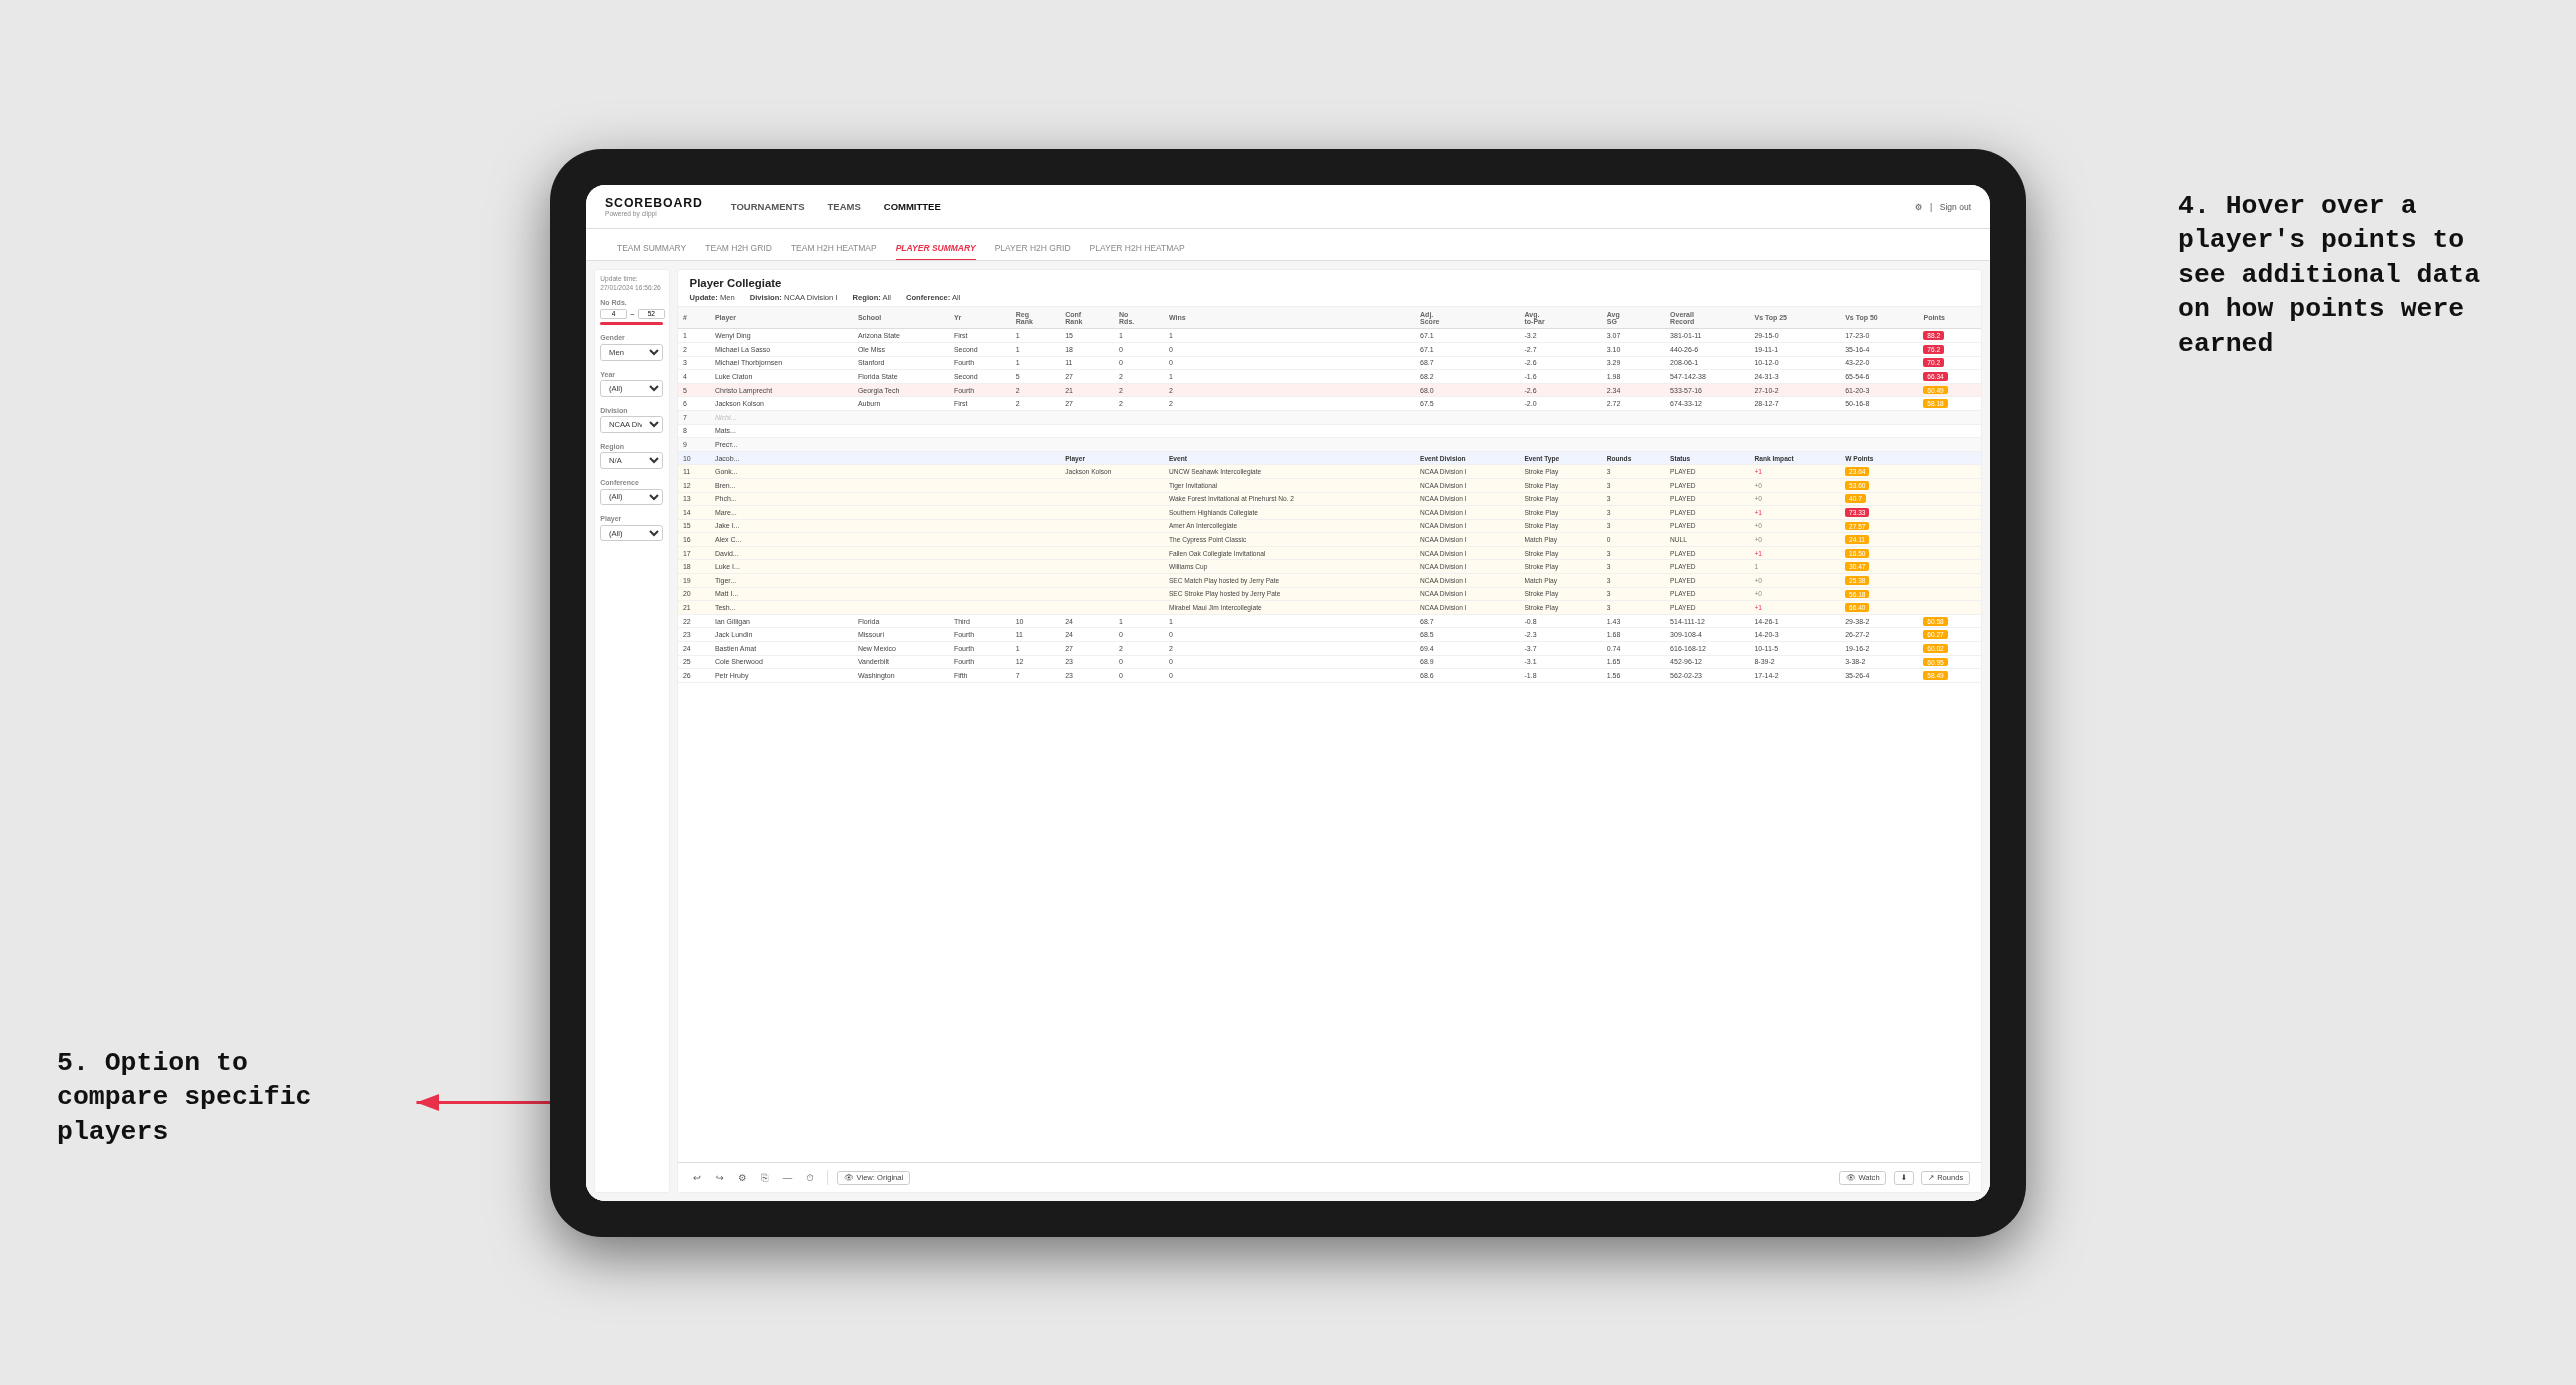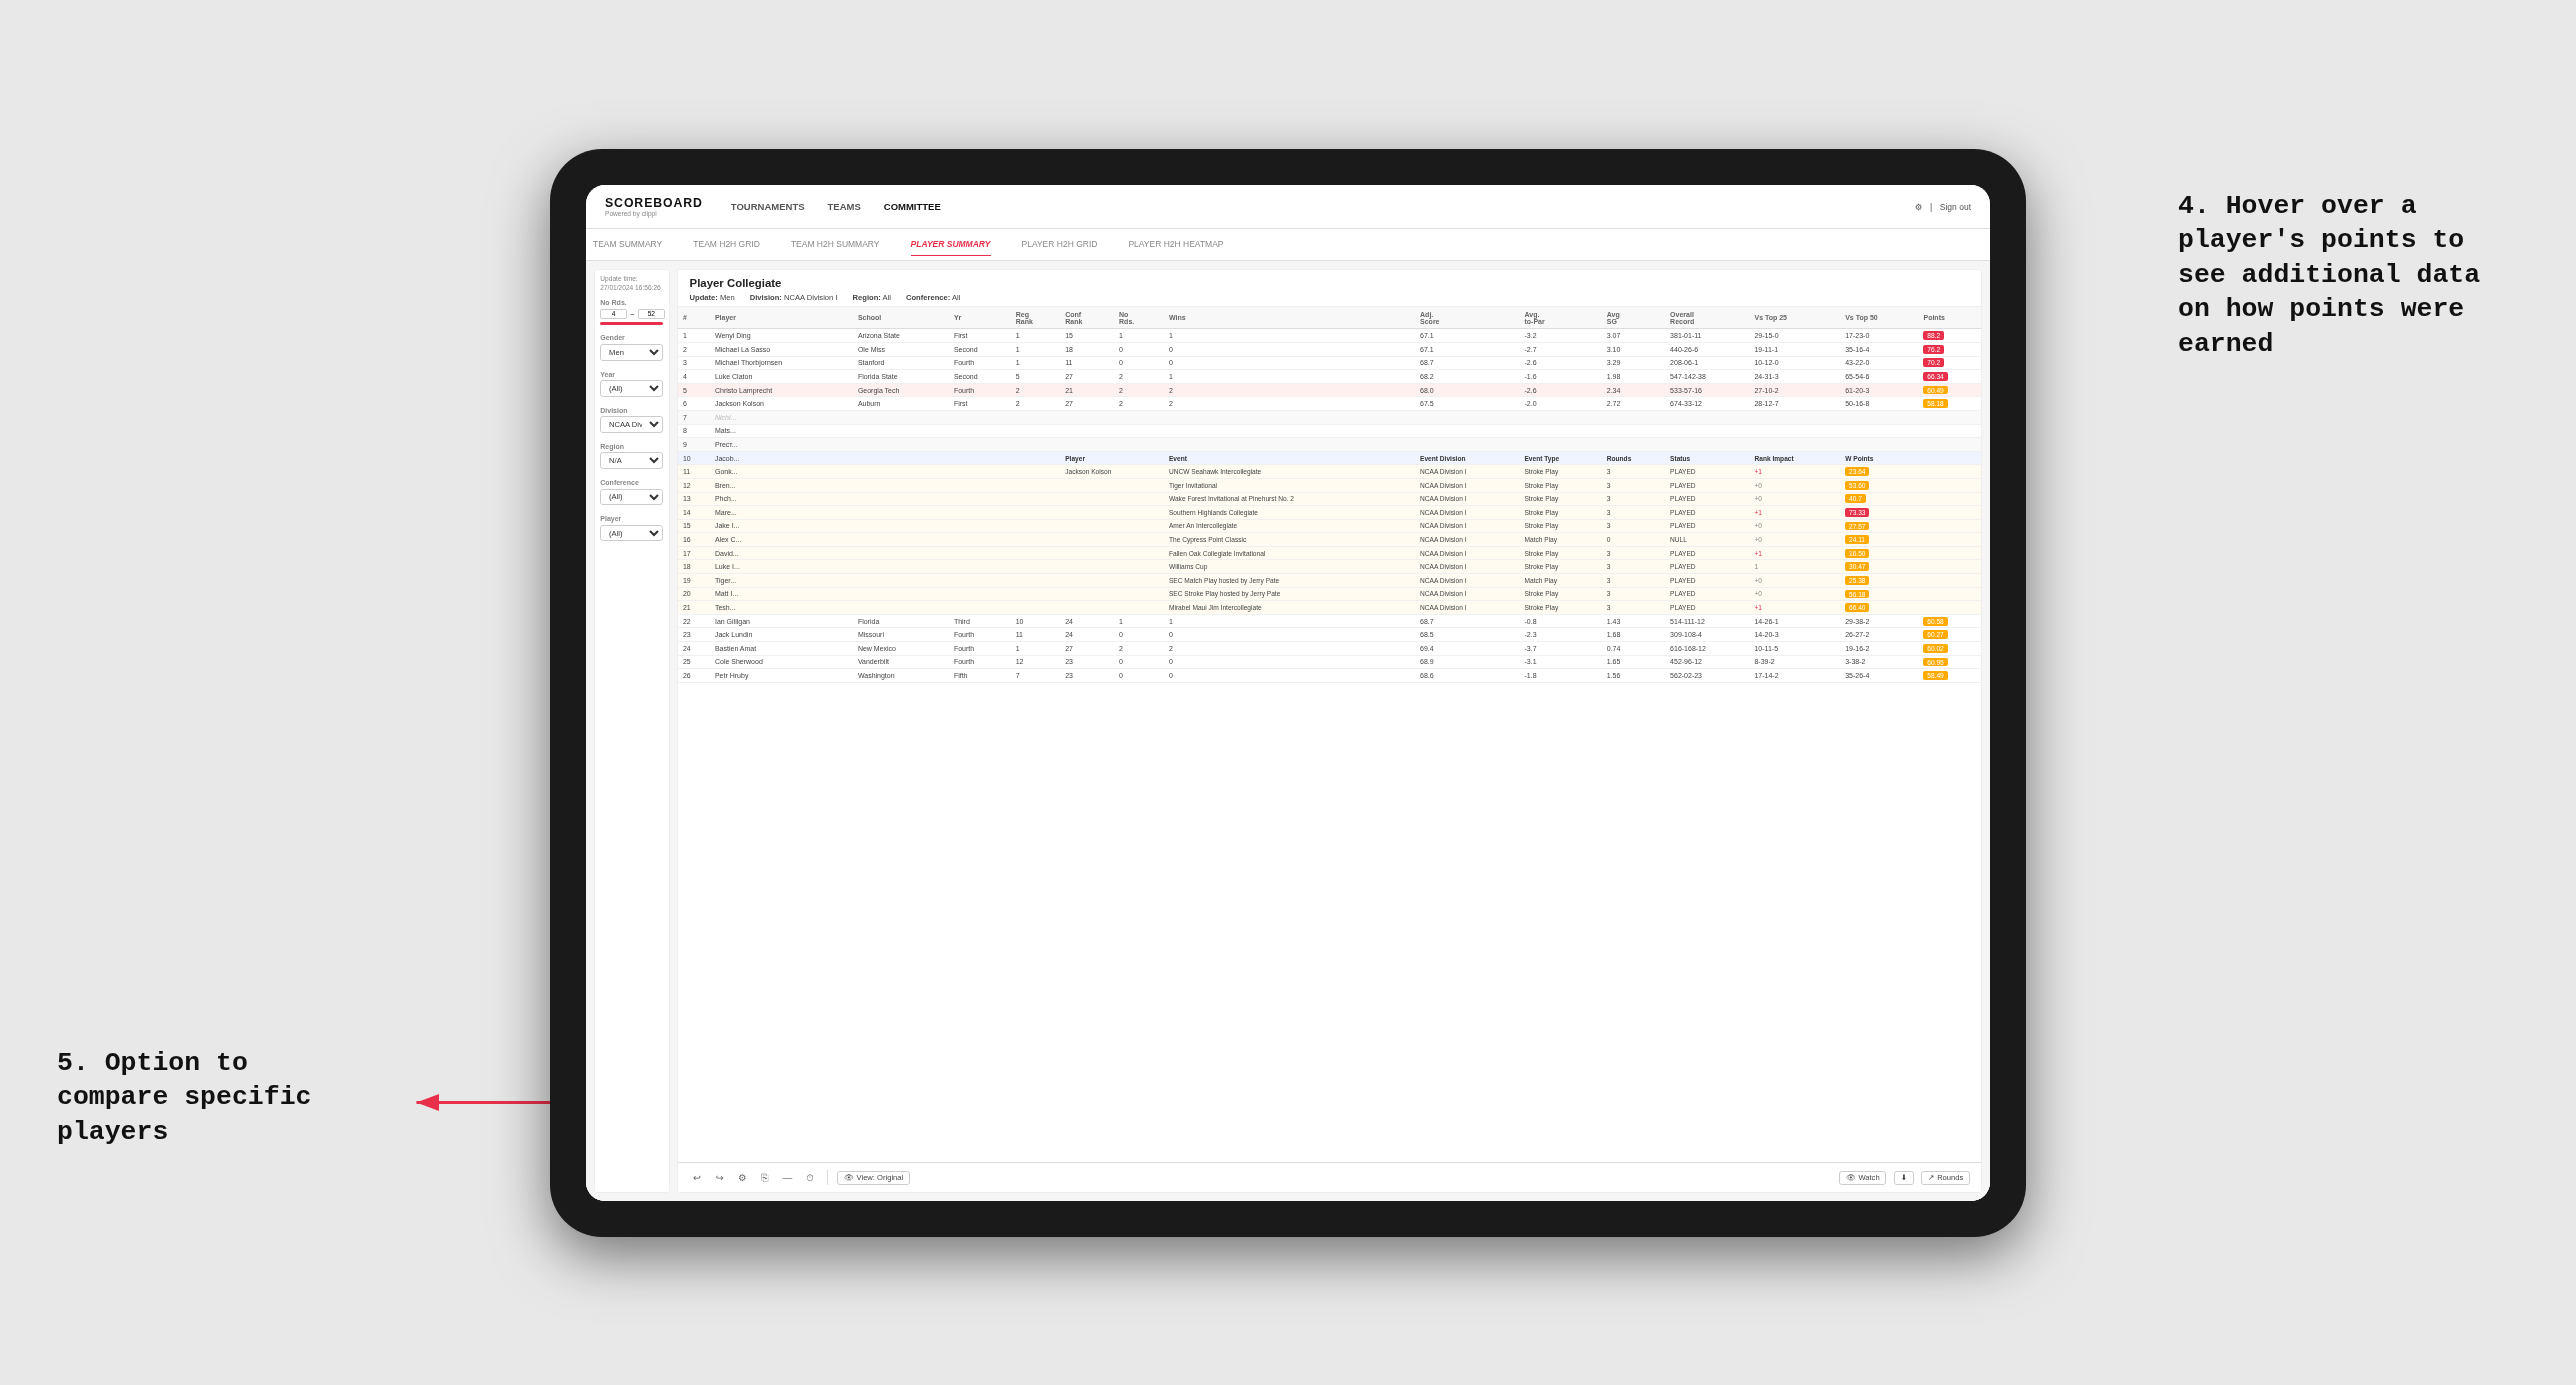--- a/index.html
+++ b/index.html
@@ -102,25 +102,25 @@
       align-items: center;
       gap: 7.6px;
       font-size: 8.5px;
       color: #555;
     }
 
     
     .sub-nav {
       background: #fff;
       border-bottom: 0.9px solid #ddd;
-      padding: 0 7px;
+      padding: 0 31px;
       height: 32px;
       display: flex;
-      align-items: center;
-      gap: 31px;
+      align-items: flex-end;
+      gap: 19px;
     }
 
     .sub-nav-link {
       font-size: 8.5px;
       color: #888;
       cursor: pointer;
       padding: 5.7px 0;
       border-bottom: 1.9px solid transparent;
       white-space: nowrap;
     }
@@ -370,21 +370,21 @@
         <div class="nav-right">
           <span>⚙</span>
           <span>|</span>
           <span>Sign out</span>
         </div>
       </div>
 
       <div class="sub-nav">
         <span class="sub-nav-link">TEAM SUMMARY</span>
         <span class="sub-nav-link">TEAM H2H GRID</span>
-        <span class="sub-nav-link">TEAM H2H SUMMARY</span>
+        <span class="sub-nav-link">TEAM H2H HEATMAP</span>
         <span class="sub-nav-link active">PLAYER SUMMARY</span>
         <span class="sub-nav-link">PLAYER H2H GRID</span>
         <span class="sub-nav-link">PLAYER H2H HEATMAP</span>
       </div>
 
       <div class="main-content">
         <div style="flex:1; display:flex; flex-direction:column; overflow:hidden; background:#f5f5f5;">
           <div style="display:flex; gap:7.6px; padding:7.6px; flex:1; overflow:hidden;">
 
             <div style="width:76px; background:#fff; border:0.9px solid #eee; border-radius:2.8px; padding:5.7px; font-size:7.6px; overflow-y:auto;">

